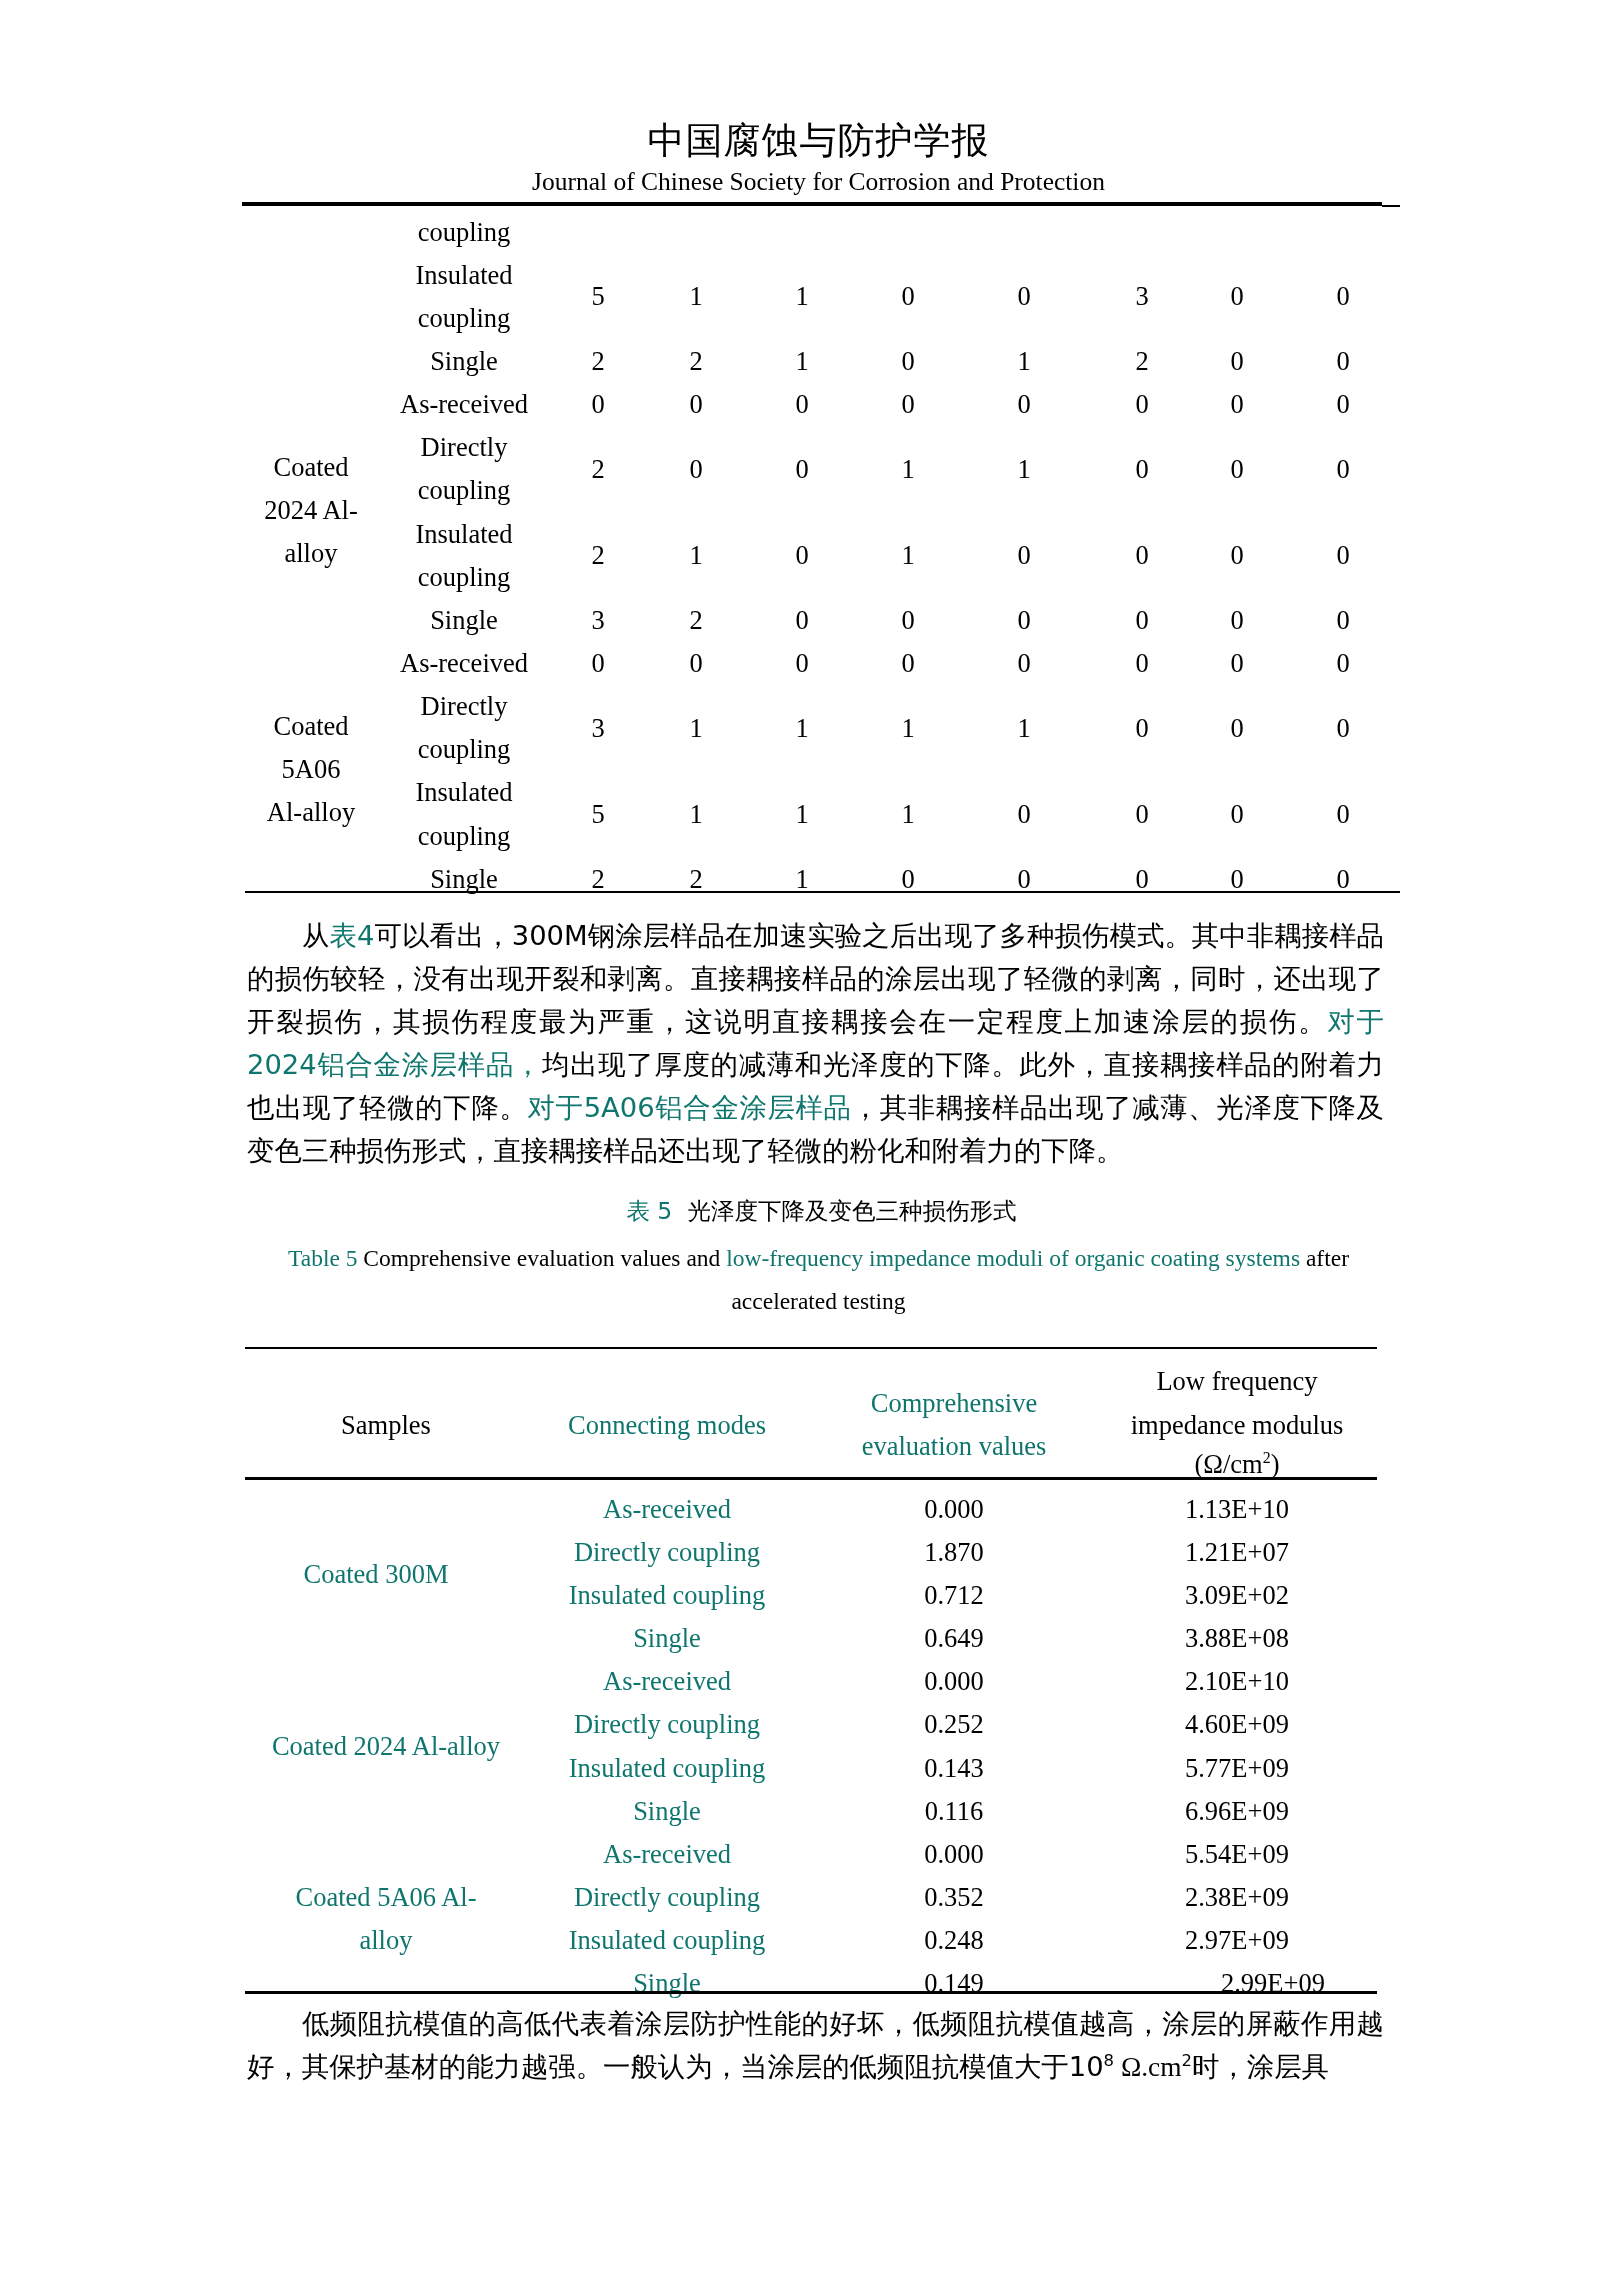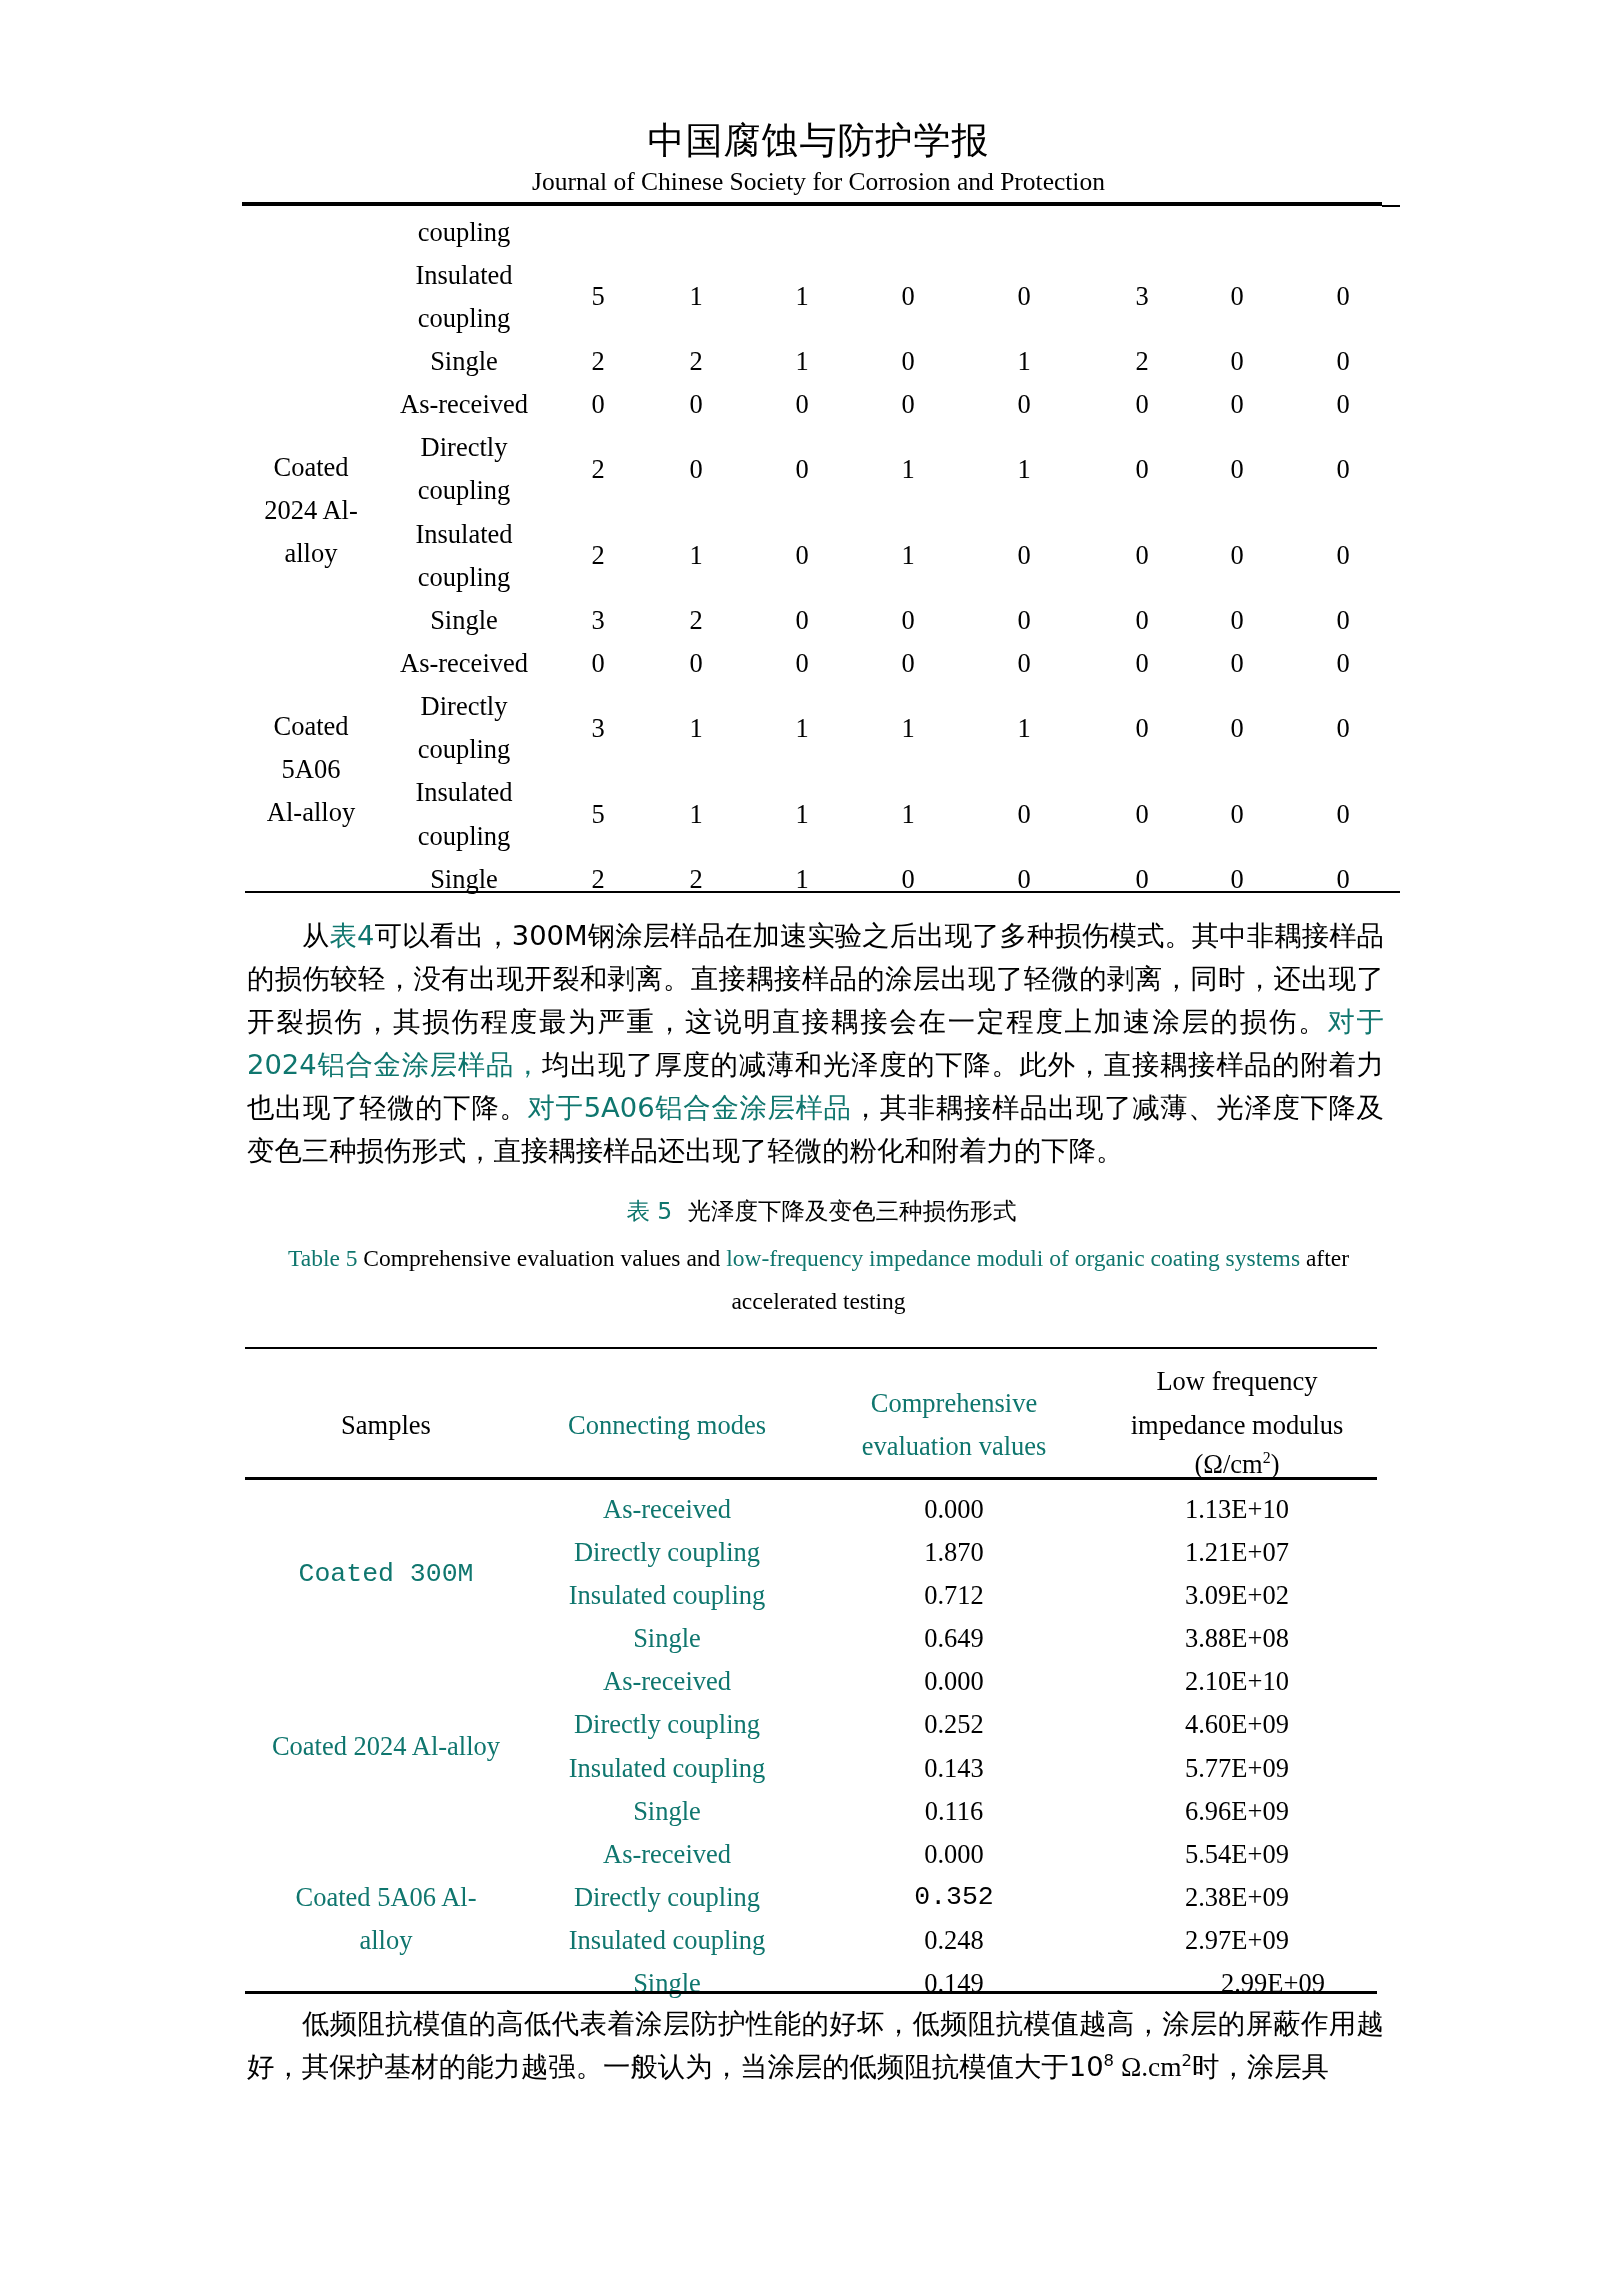--- a/index.html
+++ b/index.html
@@ -167,39 +167,39 @@
     <div class="t5-cell" style="left: 1237px; top: 1488px;">1.13E+10</div>
     <div class="t5-cell red" style="left: 667px; top: 1531px;">Directly coupling</div>
     <div class="t5-cell" style="left: 954px; top: 1531px;">1.870</div>
     <div class="t5-cell" style="left: 1237px; top: 1531px;">1.21E+07</div>
     <div class="t5-cell red" style="left: 667px; top: 1574px;">Insulated coupling</div>
     <div class="t5-cell" style="left: 954px; top: 1574px;">0.712</div>
     <div class="t5-cell" style="left: 1237px; top: 1574px;">3.09E+02</div>
     <div class="t5-cell red" style="left: 667px; top: 1617px;">Single</div>
     <div class="t5-cell" style="left: 954px; top: 1617px;">0.649</div>
     <div class="t5-cell" style="left: 1237px; top: 1617px;">3.88E+08</div>
-    <div class="t5-cell red" style="left: 386px; top: 1553px; font-family: Liberation Mono, monospace;">Coated 300M</div>
+    <div class="t5-cell red" style="left: 376px; top: 1553px;">Coated 300M</div>
     <div class="t5-cell red" style="left: 667px; top: 1660px;">As-received</div>
     <div class="t5-cell" style="left: 954px; top: 1660px;">0.000</div>
     <div class="t5-cell" style="left: 1237px; top: 1660px;">2.10E+10</div>
     <div class="t5-cell red" style="left: 667px; top: 1703px;">Directly coupling</div>
     <div class="t5-cell" style="left: 954px; top: 1703px;">0.252</div>
     <div class="t5-cell" style="left: 1237px; top: 1703px;">4.60E+09</div>
     <div class="t5-cell red" style="left: 667px; top: 1747px;">Insulated coupling</div>
     <div class="t5-cell" style="left: 954px; top: 1747px;">0.143</div>
     <div class="t5-cell" style="left: 1237px; top: 1747px;">5.77E+09</div>
     <div class="t5-cell red" style="left: 667px; top: 1790px;">Single</div>
     <div class="t5-cell" style="left: 954px; top: 1790px;">0.116</div>
     <div class="t5-cell" style="left: 1237px; top: 1790px;">6.96E+09</div>
     <div class="t5-cell red" style="left: 386px; top: 1725px;">Coated 2024 Al-alloy</div>
     <div class="t5-cell red" style="left: 667px; top: 1833px;">As-received</div>
     <div class="t5-cell" style="left: 954px; top: 1833px;">0.000</div>
     <div class="t5-cell" style="left: 1237px; top: 1833px;">5.54E+09</div>
     <div class="t5-cell red" style="left: 667px; top: 1876px;">Directly coupling</div>
-    <div class="t5-cell" style="left: 954px; top: 1876px; font-family: Liberation Mono, monospace;">0.352</div>
+    <div class="t5-cell" style="left: 954px; top: 1876px;">0.352</div>
     <div class="t5-cell" style="left: 1237px; top: 1876px;">2.38E+09</div>
     <div class="t5-cell red" style="left: 667px; top: 1919px;">Insulated coupling</div>
     <div class="t5-cell" style="left: 954px; top: 1919px;">0.248</div>
     <div class="t5-cell" style="left: 1237px; top: 1919px;">2.97E+09</div>
     <div class="t5-cell red" style="left: 667px; top: 1962px;">Single</div>
     <div class="t5-cell" style="left: 954px; top: 1962px;">0.149</div>
     <div class="t5-cell" style="left: 1237px; top: 1962px; margin-left: 36px;">2.99E+09</div>
     <div class="t5-cell red" style="left: 386px; top: 1876px;">Coated 5A06 Al-</div>
     <div class="t5-cell red" style="left: 386px; top: 1919px;">alloy</div>
   </div>

